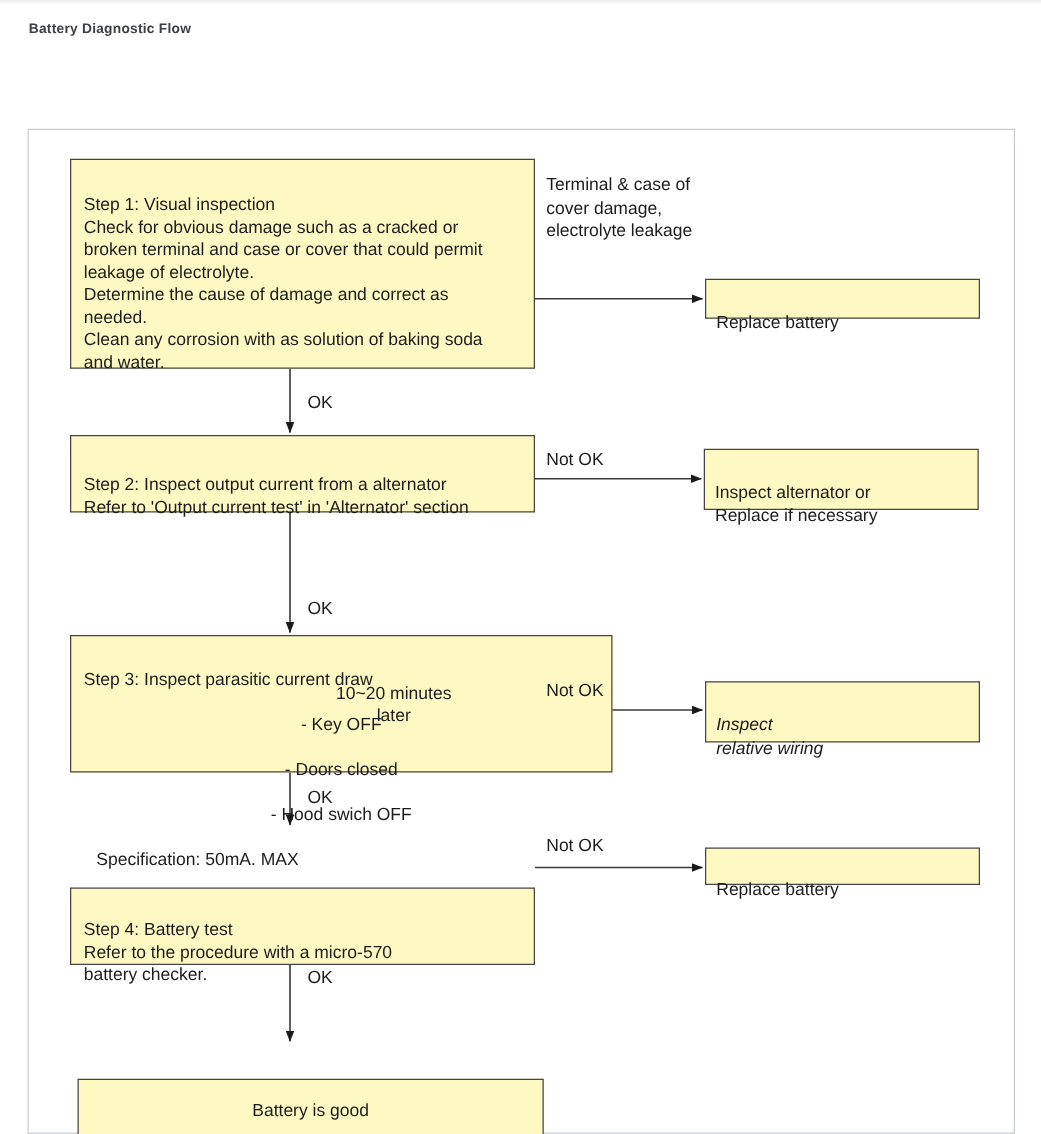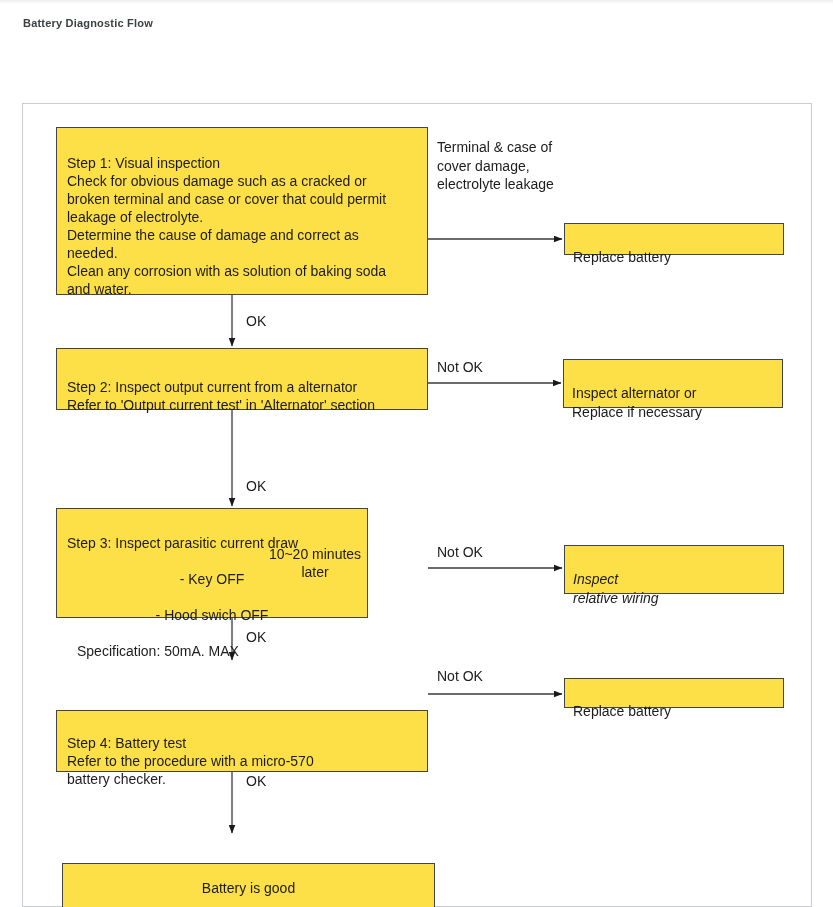--- a/index.html
+++ b/index.html
@@ -3,29 +3,29 @@
 <meta charset="utf-8">
 <style>
   html,body{margin:0;padding:0;background:#ffffff;width:833px;height:907px;overflow:hidden;
     font-family:"Liberation Sans",sans-serif;-webkit-font-smoothing:antialiased;}
   .top-strip{position:absolute;left:0;top:0;width:833px;height:4px;
     background:linear-gradient(#ededed,#ffffff);}
   .page-title{position:absolute;left:23px;top:17px;font-size:11px;font-weight:bold;
     color:#3c4043;letter-spacing:.2px;}
   .flow-container{position:absolute;left:22px;top:103px;width:788px;height:802px;
     border:1px solid #c9cdd1;background:#ffffff;}
-  .box{position:absolute;box-sizing:border-box;border:1px solid #454545;background:#fde047;
+  .box{position:absolute;box-sizing:border-box;border:1px solid #454545;background:#fef9c3;
     font-size:14px;line-height:18px;color:#1c1c1c;white-space:pre-line;}
   .lbl{position:absolute;font-size:14px;color:#1c1c1c;white-space:pre-line;line-height:18.5px;}
   #step1{left:56px;top:127px;width:372px;height:168px;padding:8px 10px;}
   #cond1{left:437px;top:138px;width:150px;}
   #act1{left:564px;top:223px;width:220px;height:32px;padding:6px 8px;}
   #step2{left:56px;top:348px;width:372px;height:62px;padding:11px 10px;}
   #act2{left:563px;top:359px;width:220px;height:49px;padding:5px 8px;line-height:19px;}
-  #step3{left:56px;top:508px;width:312px;height:110px;padding:7px 10px;position:absolute;}
+  #step3{left:56px;top:508px;width:434px;height:110px;padding:7px 10px;position:absolute;}
   #step3 .item{white-space:pre;text-align:center;}
   #step3 .spec{margin-left:10px;white-space:pre;}
   #wait-note{position:absolute;left:196px;top:36px;width:124px;text-align:center;
     font-size:14px;line-height:18px;white-space:pre-line;}
   #act3{left:564px;top:545px;width:220px;height:49px;padding:5px 8px;line-height:19px;font-style:italic;}
   #step4{left:56px;top:662px;width:372px;height:62px;padding:5px 10px;margin-top:48px;}
   #act4{left:564px;top:678px;width:220px;height:30px;padding:5px 8px;}
   #result{left:62px;top:863px;width:373px;height:49px;display:flex;align-items:center;
     justify-content:center;white-space:normal;}
   #ok1{left:246px;top:312px;} #ok2{left:246px;top:477px;}
@@ -90,20 +90,21 @@
 <div class="box" id="act2">
   <span>Inspect alternator or
 Replace if necessary</span>
 </div>
 
 <div class="lbl" id="ok2">OK</div>
 
 <div class="box" id="step3">
   <div>Step 3: Inspect parasitic current draw</div>
   <div class="item">- Key OFF</div>
+  <div class="item">- Doors closed</div>
   <div class="item">- Hood swich OFF</div>
   <div class="spec">Specification: 50mA. MAX</div>
   <div id="wait-note">10~20 minutes
 later</div>
 </div>
 
 <div class="lbl" id="nok2">Not OK</div>
 
 <div class="box" id="act3">
   <span>Inspect

